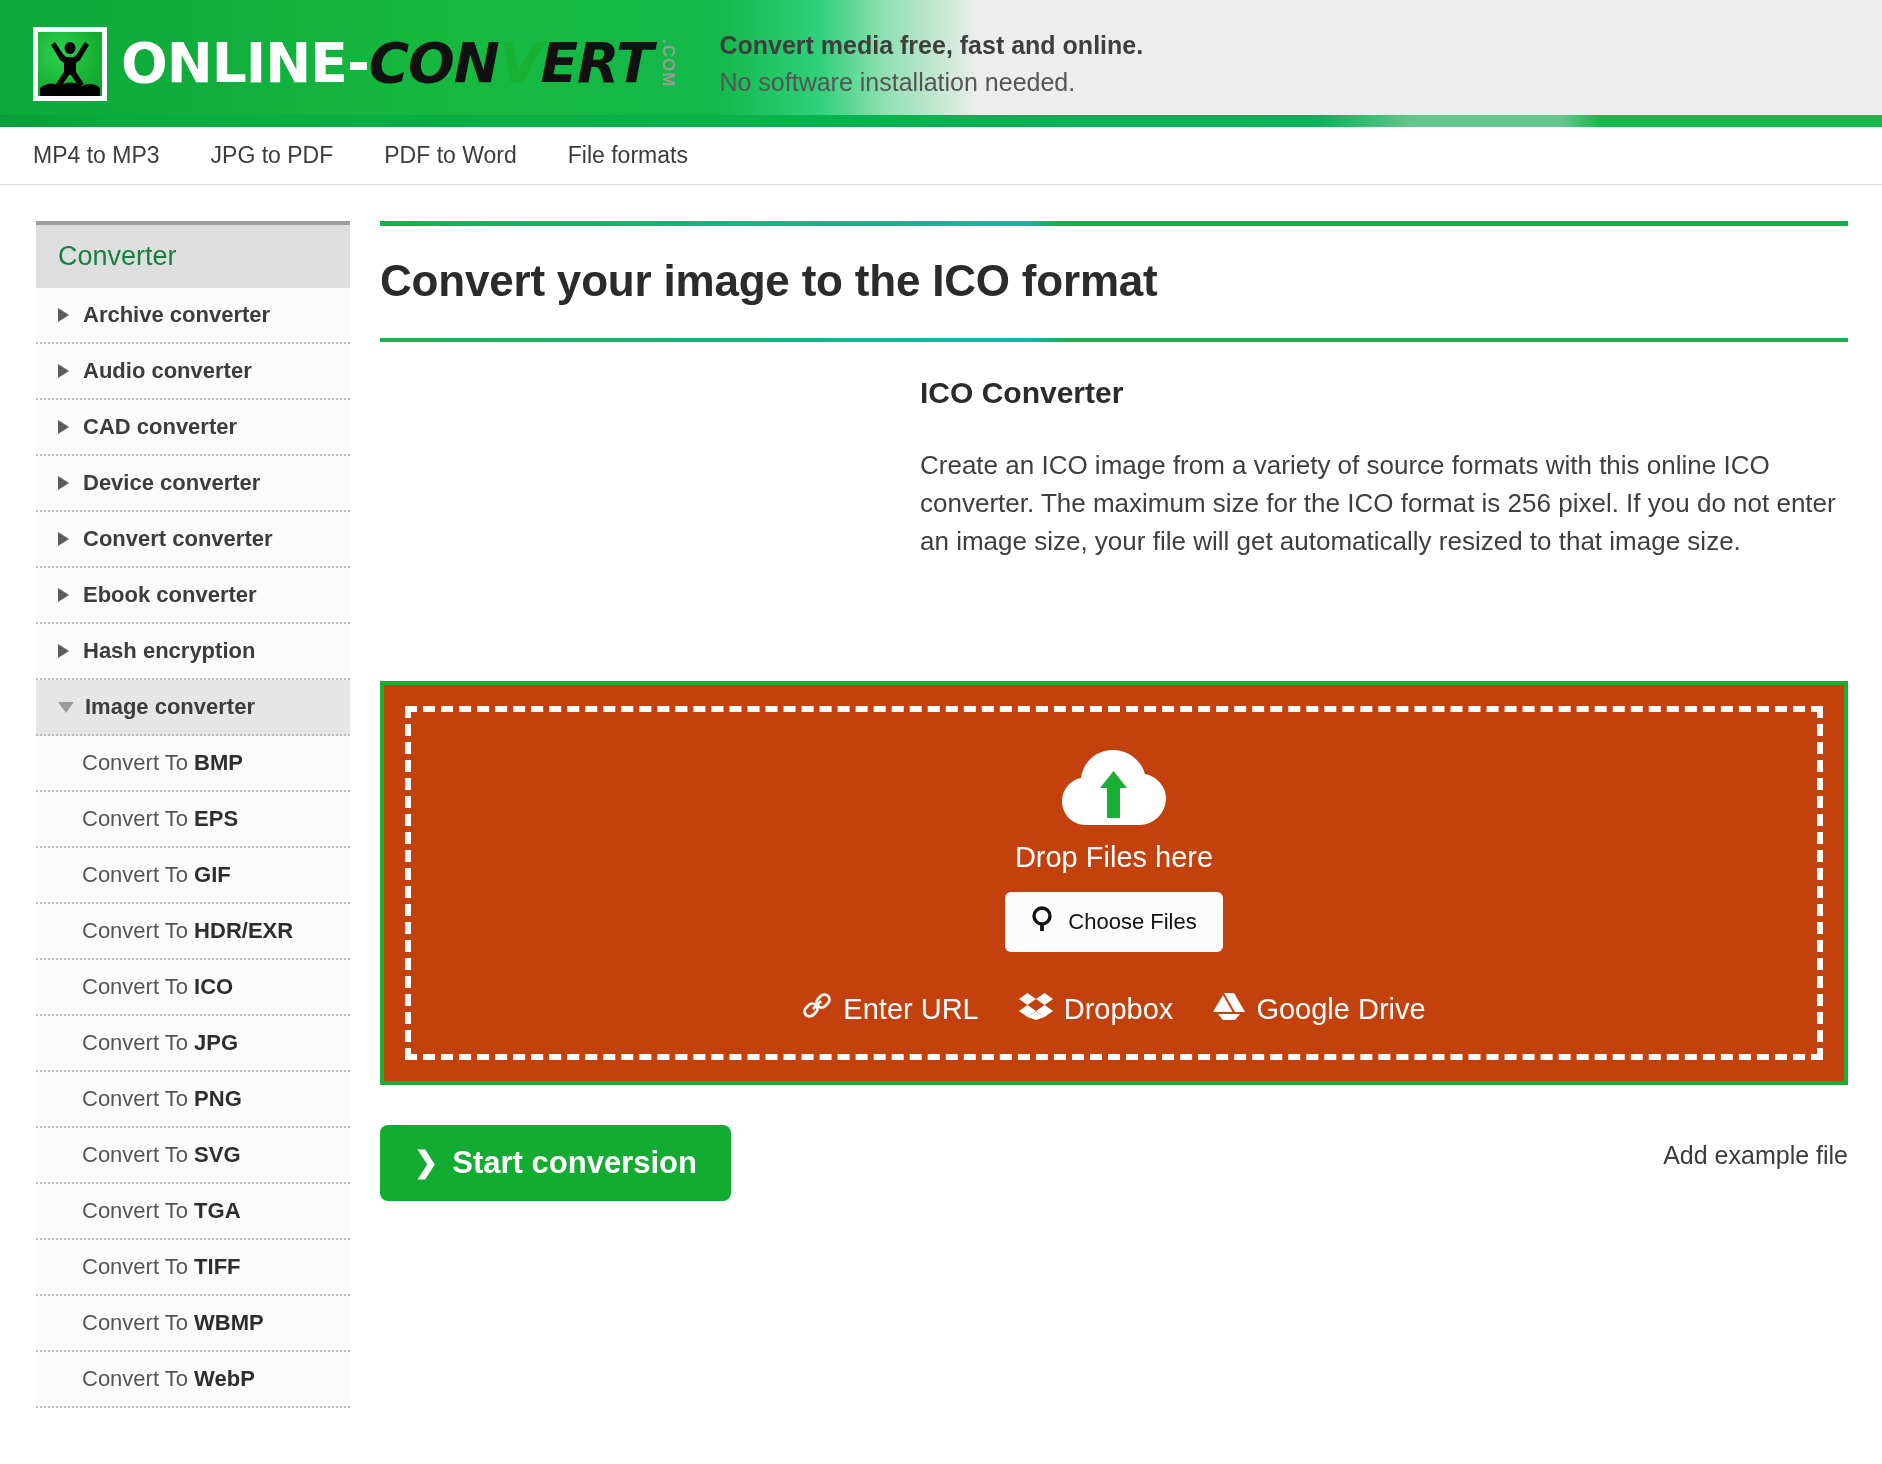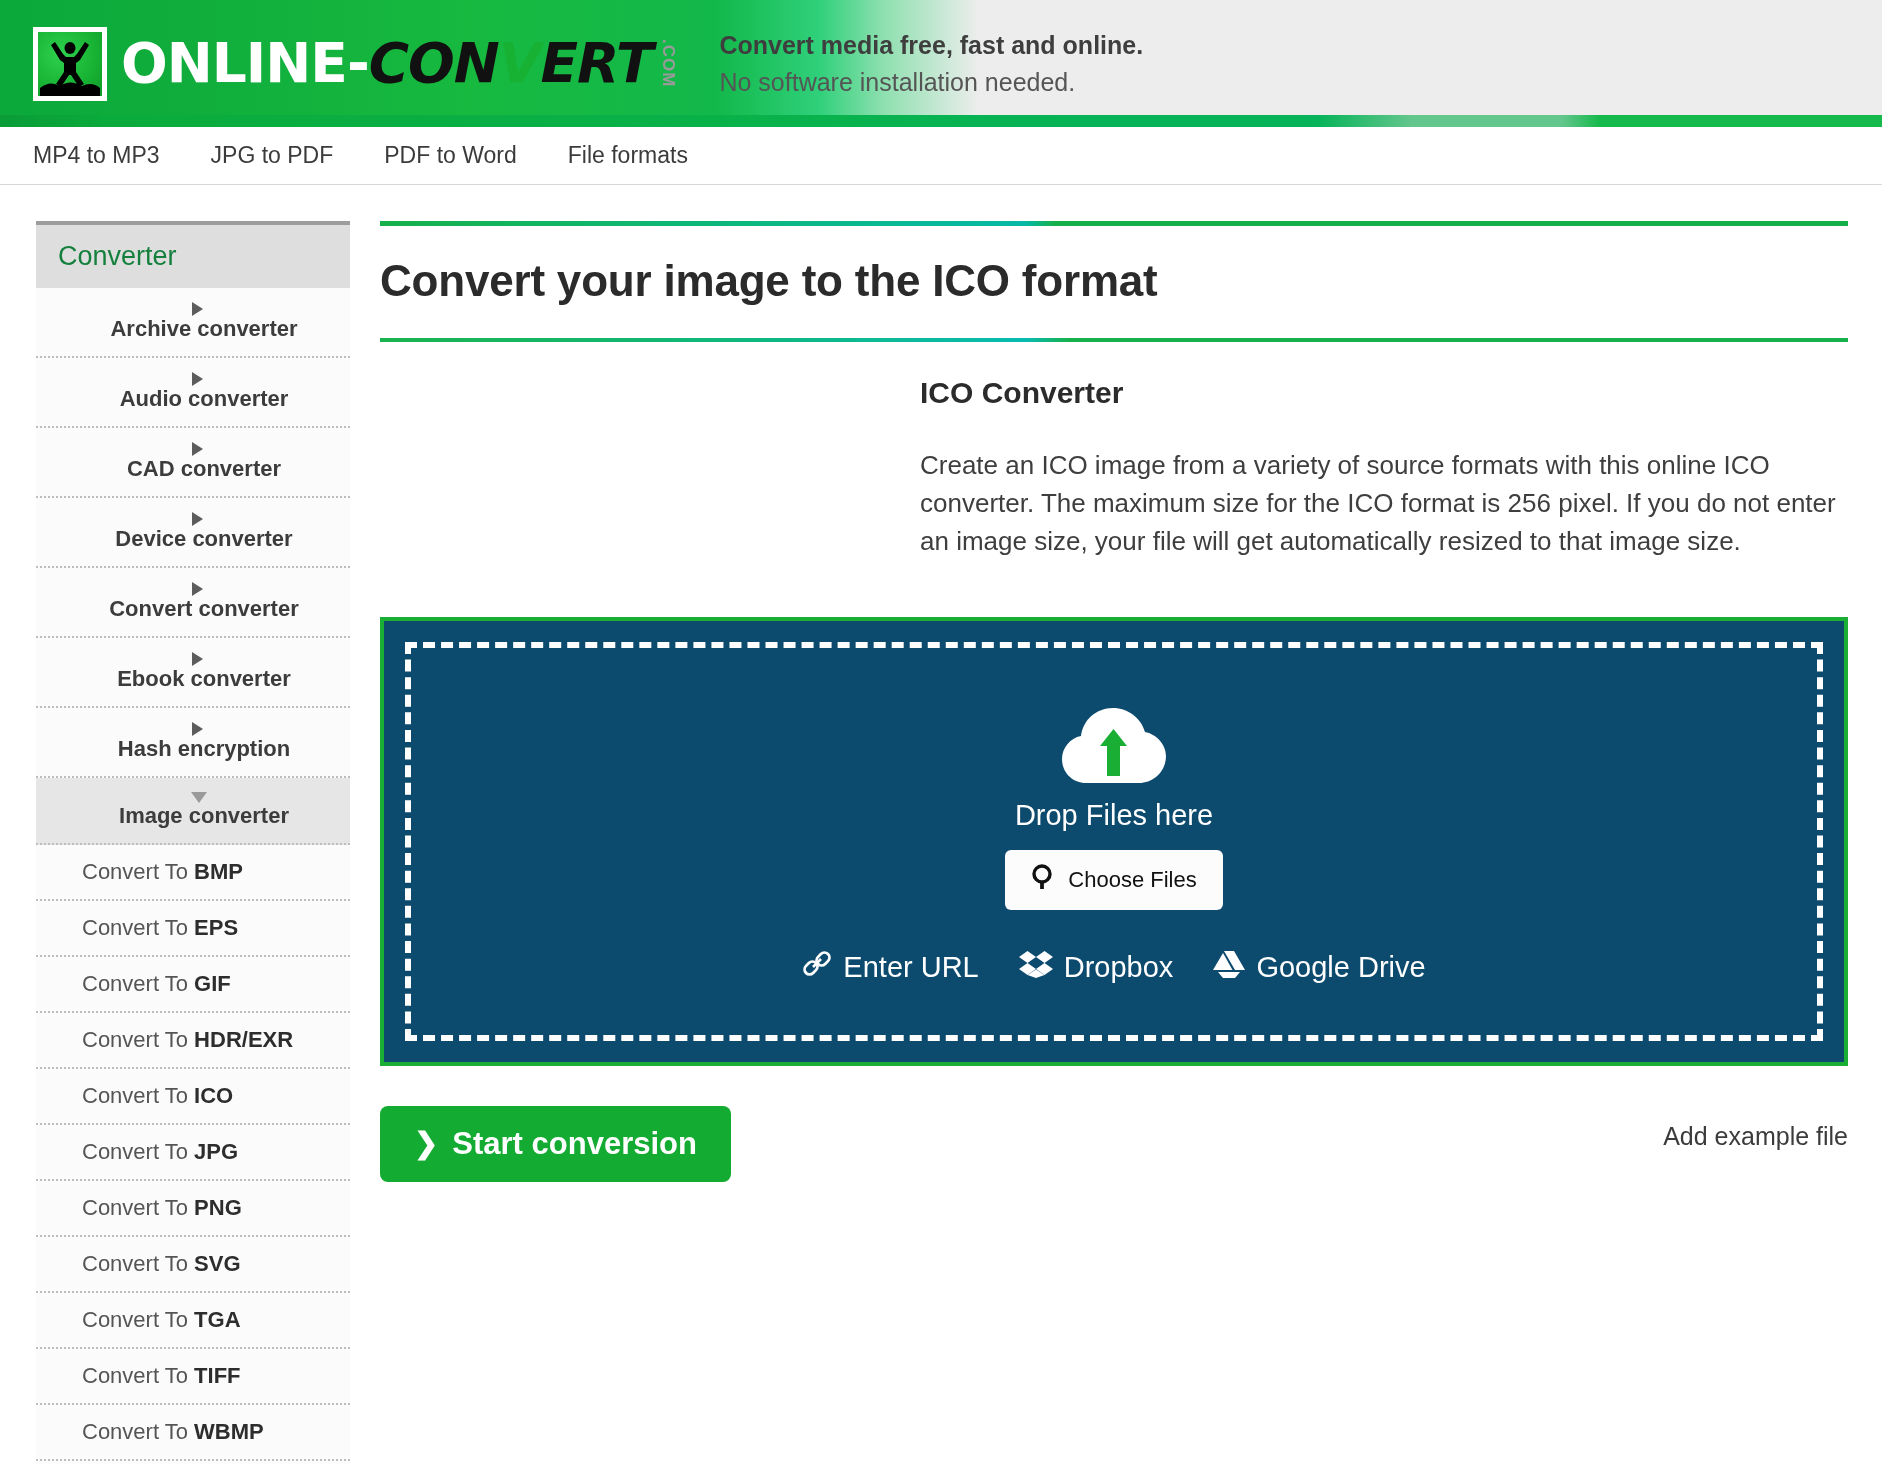--- a/index.html
+++ b/index.html
@@ -131,21 +131,20 @@
   }
   .side-item {
     border-bottom: 2px dotted #bdbdbd;
     padding: 14px 0 14px 22px;
     font-size: 22px;
     color: #3c3c3c;
     display: flex;
     align-items: center;
     cursor: pointer;
     background: #fbfbfb;
-    flex-direction: column;
   }
   .side-item.top { background: #fbfbfb; font-weight: 700; }
   .side-item.active { background: #e6e6e6; font-weight: 700; }
   .tri {
     width: 0; height: 0;
     margin-right: 14px;
     flex: 0 0 auto;
   }
   .tri.right {
     border-left: 11px solid #5c5c5c;
@@ -192,25 +191,25 @@
     background: linear-gradient(to right, #1bb34f 0%, #0fb87e 25%, #08bbb0 44%, #17b14c 47%, #17b14c 100%);
   }
   .intro-row { display: flex; margin-top: 34px; }
   .intro-left { flex: 0 0 530px; }
   .intro-right { flex: 1; padding-left: 10px; }
   .intro-h { font-size: 30px; font-weight: 700; color: #2b2b2b; margin-bottom: 36px; }
   .intro-p { font-size: 26px; line-height: 1.47; color: #3e3e3e; }
 
   
   .dropzone {
-    margin-top: 56px;
-    background: #0c4a6e;
+    margin-top: 120px;
+    background: #c2410c;
     border: 4px solid #1aaf34;
     padding: 21px;
-    height: 449px;
+    height: 404px;
   }
   .dropzone-inner {
     border: 6px dashed #ffffff;
     height: 100%;
     display: flex;
     flex-direction: column;
     align-items: center;
     justify-content: center;
     padding-top: 6px;
   }

